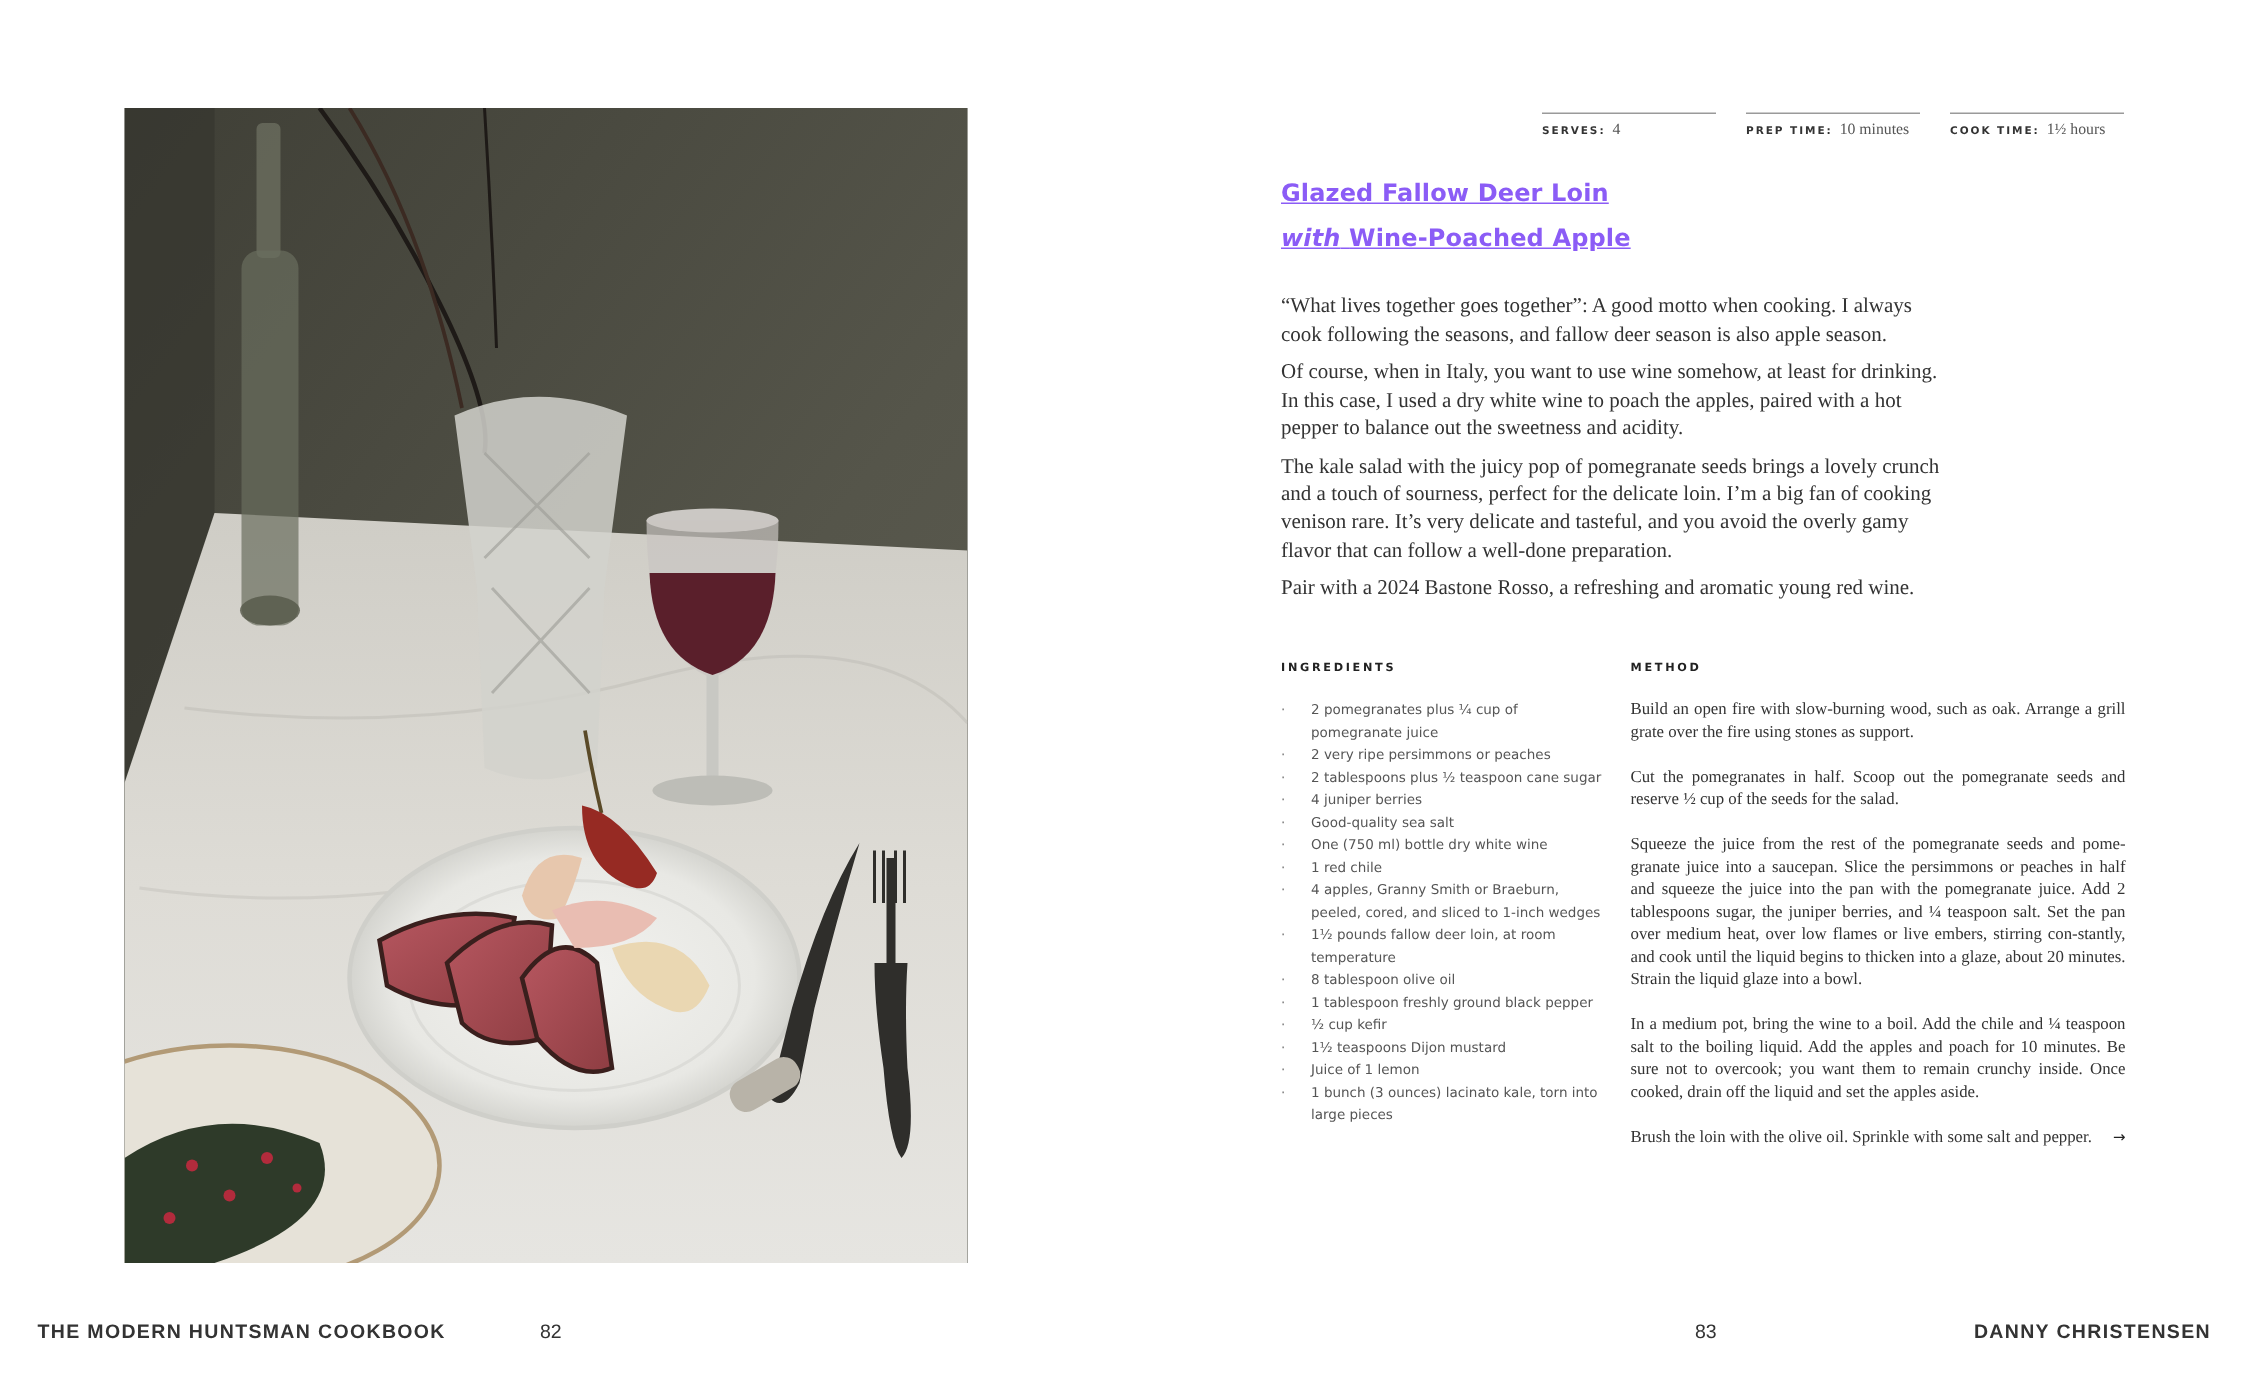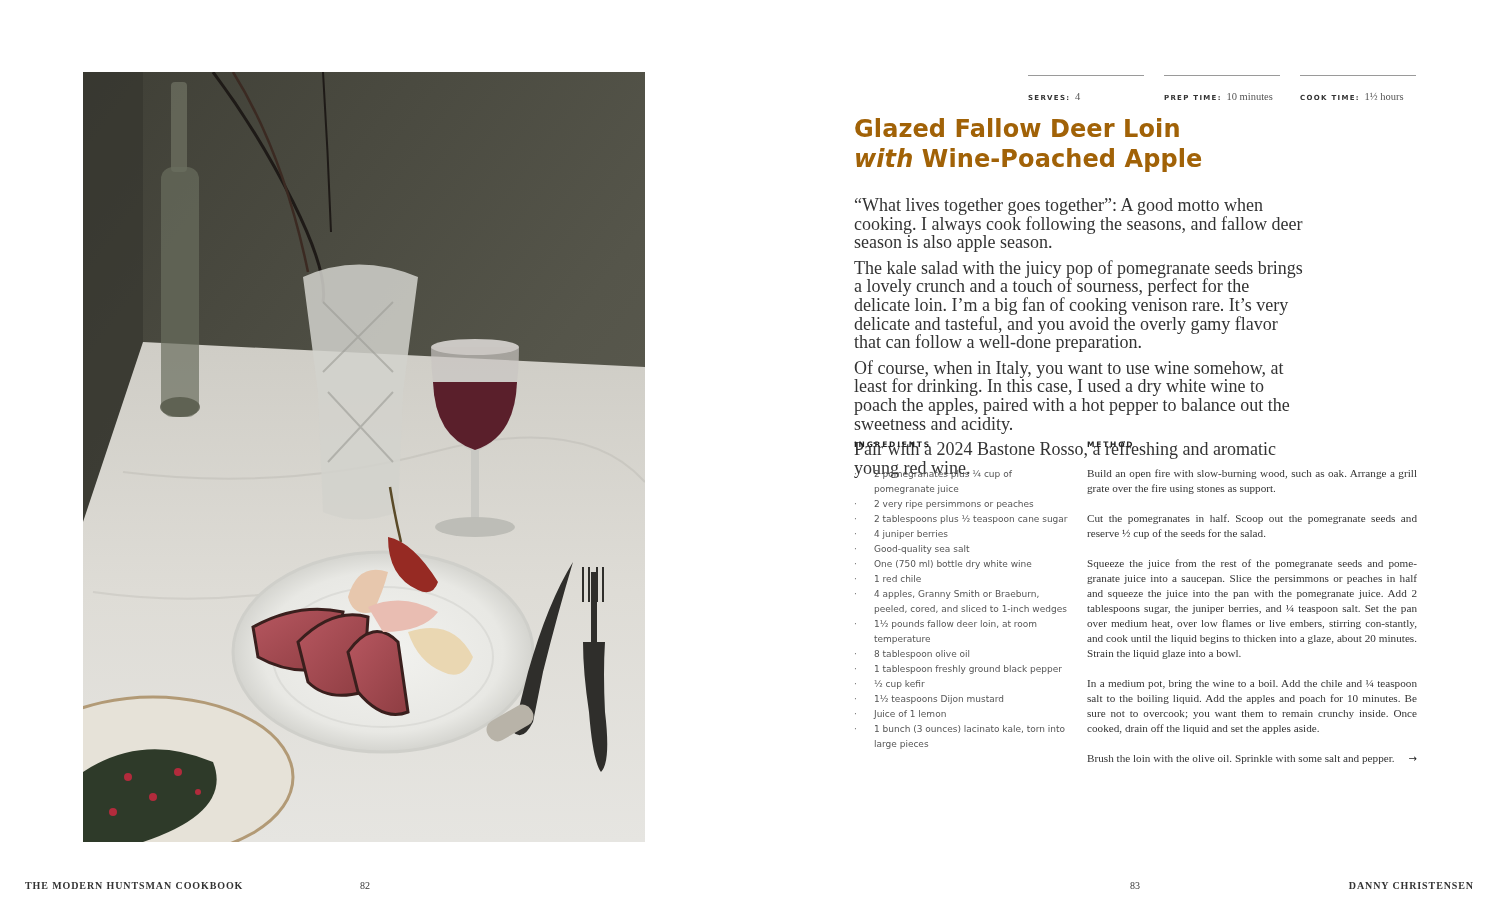--- a/index.html
+++ b/index.html
@@ -8,33 +8,33 @@
 
   
   .photo {
     position: absolute; left: 83px; top: 72px; width: 562px; height: 770px;
     overflow: hidden; background: #4a4a3f;
   }
   .photo svg { display: block; width: 100%; height: 100%; }
 
   
   .meta-row { position: absolute; top: 75px; left: 1028px; display: flex; gap: 20px; }
-  .meta-item { width: 116px; border-top: 1px solid #9a9a9a; padding-top: 15px; font-size: 10.5px; white-space: nowrap; }
+  .meta-item { width: 116px; border-top: 1px solid #9a9a9a; padding-top: 5px; font-size: 10.5px; white-space: nowrap; }
   .meta-label {
     font-family: "DejaVu Sans", sans-serif; font-weight: bold; font-size: 7px;
     letter-spacing: 1.3px; text-transform: uppercase; color: #333;
   }
   .meta-value { font-family: "Liberation Serif", serif; font-size: 10.5px; color: #555; margin-left: 2px; }
 
   
-  .title { position: absolute; left: 854px; top: 114px; font-family: "DejaVu Sans", sans-serif; font-size: 24px; line-height: 30px; color: #a16207; letter-spacing: 0.1px; }
+  .title { position: absolute; left: 854px; top: 114px; font-family: "DejaVu Sans", sans-serif; font-size: 16px; line-height: 30px; color: #8b5cf6; letter-spacing: 0.1px; text-decoration: underline; }
   .title .ital { font-style: italic; }
 
   
-  .intro { position: absolute; left: 854px; top: 196px; width: 450px; font-size: 18px; line-height: 18.7px; color: #333; }
+  .intro { position: absolute; left: 854px; top: 196px; width: 450px; font-size: 14px; line-height: 18.7px; color: #333; }
   .intro p { margin-bottom: 6.5px; }
 
   
   .section-head {
     position: absolute; top: 440px; font-family: "DejaVu Sans", sans-serif; font-weight: bold;
     font-size: 7.5px; letter-spacing: 1.8px; color: #222; text-transform: uppercase; text-align: center;
   }
   .ingredients-head { left: 854px; }
   .method-head { left: 1087px; }
 
@@ -44,21 +44,21 @@
   .ingredients li { position: relative; padding-left: 20px; }
   .ingredients li .bullet { position: absolute; left: 0; top: 0; color: #777; }
 
   
   .method { position: absolute; left: 1087px; top: 466px; width: 330px; font-size: 11.2px; line-height: 15px; color: #333; text-align: justify; }
   .method p { margin-bottom: 15px; }
   .method p.last { text-align: left; position: relative; }
   .method .arrow { position: absolute; right: 0; top: 0; font-family: "DejaVu Sans", sans-serif; font-size: 10px; color: #222; }
 
   
-  .footer { position: absolute; top: 880px; font-family: Liberation Serif, serif; font-size: 10px; color: #333; }
+  .footer { position: absolute; top: 880px; font-family: Liberation Sans, sans-serif; font-size: 13px; color: #333; }
   .footer.caps { font-weight: bold; letter-spacing: 0.9px; text-transform: uppercase; }
   .footer-left-title { left: 25px; }
   .footer-left-page { left: 360px; font-weight: normal; letter-spacing: 0; }
   .footer-right-page { left: 1130px; }
   .footer-right-author { right: 26px; padding-left: 48px; }
 </style>
 </head>
 <body>
 
 <div class="photo" role="img" aria-label="Plated fallow deer loin slices with poached apples and a red chile on a white porcelain plate, glass of red wine, cut-crystal vase with bare branch, empty bottle, knife and fork, kale salad with pomegranate seeds">
@@ -158,22 +158,22 @@
 </div>
 
 <h1 class="title">
   <span>Glazed Fallow Deer Loin</span><br>
   <span class="ital">with</span>
   <span>Wine-Poached Apple</span>
 </h1>
 
 <div class="intro">
   <p>“What lives together goes together”: A good motto when cooking. I always cook following the seasons, and fallow deer season is also apple season.</p>
+  <p>Of course, when in Italy, you want to use wine somehow, at least for drinking. In this case, I used a dry white wine to poach the apples, paired with a hot pepper to balance out the sweetness and acidity.</p>
   <p>The kale salad with the juicy pop of pomegranate seeds brings a lovely crunch and a touch of sourness, perfect for the delicate loin. I’m a big fan of cooking venison rare. It’s very delicate and tasteful, and you avoid the overly gamy flavor that can follow a well-done preparation.</p>
-  <p>Of course, when in Italy, you want to use wine somehow, at least for drinking. In this case, I used a dry white wine to poach the apples, paired with a hot pepper to balance out the sweetness and acidity.</p>
   <p>Pair with a 2024 Bastone Rosso, a refreshing and aromatic young red wine.</p>
 </div>
 
 <div class="section-head ingredients-head">Ingredients</div>
 <div class="section-head method-head">Method</div>
 
 <ul class="ingredients">
   <li><span class="bullet">·</span><span>2 pomegranates plus ¼ cup of pomegranate juice</span></li>
   <li><span class="bullet">·</span><span>2 very ripe persimmons or peaches</span></li>
   <li><span class="bullet">·</span><span>2 tablespoons plus ½ teaspoon cane sugar</span></li>

